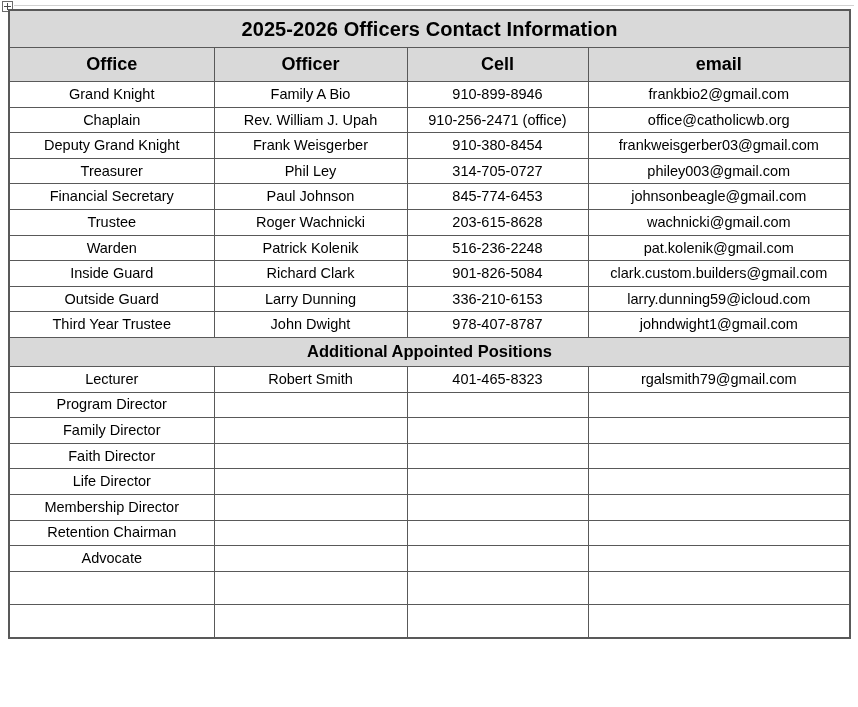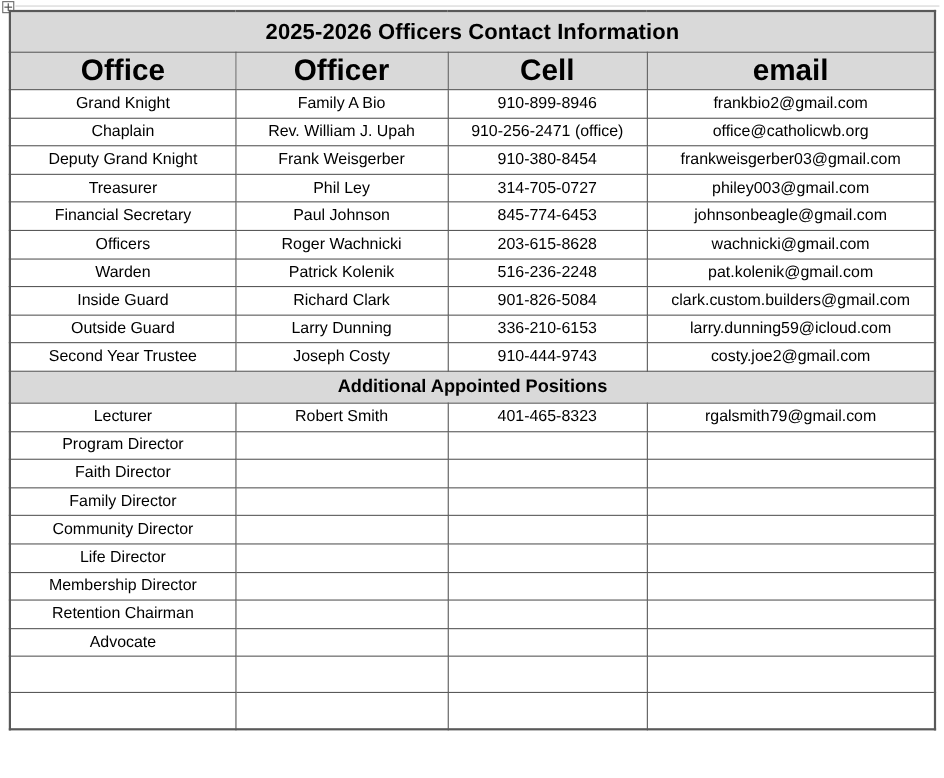--- a/index.html
+++ b/index.html
@@ -100,21 +100,21 @@
     background: #d9d9d9;
     font-size: 20px;
     font-weight: bold;
     height: 36px;
     letter-spacing: 0.1px;
   }
 
   
   tr.head-row th {
     background: #d9d9d9;
-    font-size: 27px;
+    font-size: 18px;
     font-weight: bold;
     height: 33px;
     margin-top: 37px;
   }
 
   
   tr.section-row td {
     background: #d9d9d9;
     font-size: 16.5px;
     font-weight: bold;
@@ -183,21 +183,21 @@
             <td>314-705-0727</td>
             <td>philey003@gmail.com</td>
           </tr>
           <tr class="data-row">
             <td>Financial Secretary</td>
             <td>Paul Johnson</td>
             <td>845-774-6453</td>
             <td>johnsonbeagle@gmail.com</td>
           </tr>
           <tr class="data-row">
-            <td>Officers</td>
+            <td>Trustee</td>
             <td>Roger Wachnicki</td>
             <td>203-615-8628</td>
             <td>wachnicki@gmail.com</td>
           </tr>
           <tr class="data-row">
             <td>Warden</td>
             <td>Patrick Kolenik</td>
             <td>516-236-2248</td>
             <td>pat.kolenik@gmail.com</td>
           </tr>
@@ -207,54 +207,48 @@
             <td>901-826-5084</td>
             <td>clark.custom.builders@gmail.com</td>
           </tr>
           <tr class="data-row">
             <td>Outside Guard</td>
             <td>Larry Dunning</td>
             <td>336-210-6153</td>
             <td>larry.dunning59@icloud.com</td>
           </tr>
           <tr class="data-row">
-            <td>Second Year Trustee</td>
-            <td>Joseph Costy</td>
-            <td>910-444-9743</td>
-            <td>costy.joe2@gmail.com</td>
+            <td>Third Year Trustee</td>
+            <td>John Dwight</td>
+            <td>978-407-8787</td>
+            <td>johndwight1@gmail.com</td>
           </tr>
           <tr class="section-row">
             <td colspan="4">Additional Appointed Positions</td>
           </tr>
           <tr class="data-row">
             <td>Lecturer</td>
             <td>Robert Smith</td>
             <td>401-465-8323</td>
             <td>rgalsmith79@gmail.com</td>
           </tr>
           <tr class="data-row">
             <td>Program Director</td>
             <td></td>
             <td></td>
             <td></td>
           </tr>
           <tr class="data-row">
+            <td>Family Director</td>
+            <td></td>
+            <td></td>
+            <td></td>
+          </tr>
+          <tr class="data-row">
             <td>Faith Director</td>
-            <td></td>
-            <td></td>
-            <td></td>
-          </tr>
-          <tr class="data-row">
-            <td>Family Director</td>
-            <td></td>
-            <td></td>
-            <td></td>
-          </tr>
-          <tr class="data-row">
-            <td>Community Director</td>
             <td></td>
             <td></td>
             <td></td>
           </tr>
           <tr class="data-row">
             <td>Life Director</td>
             <td></td>
             <td></td>
             <td></td>
           </tr>

